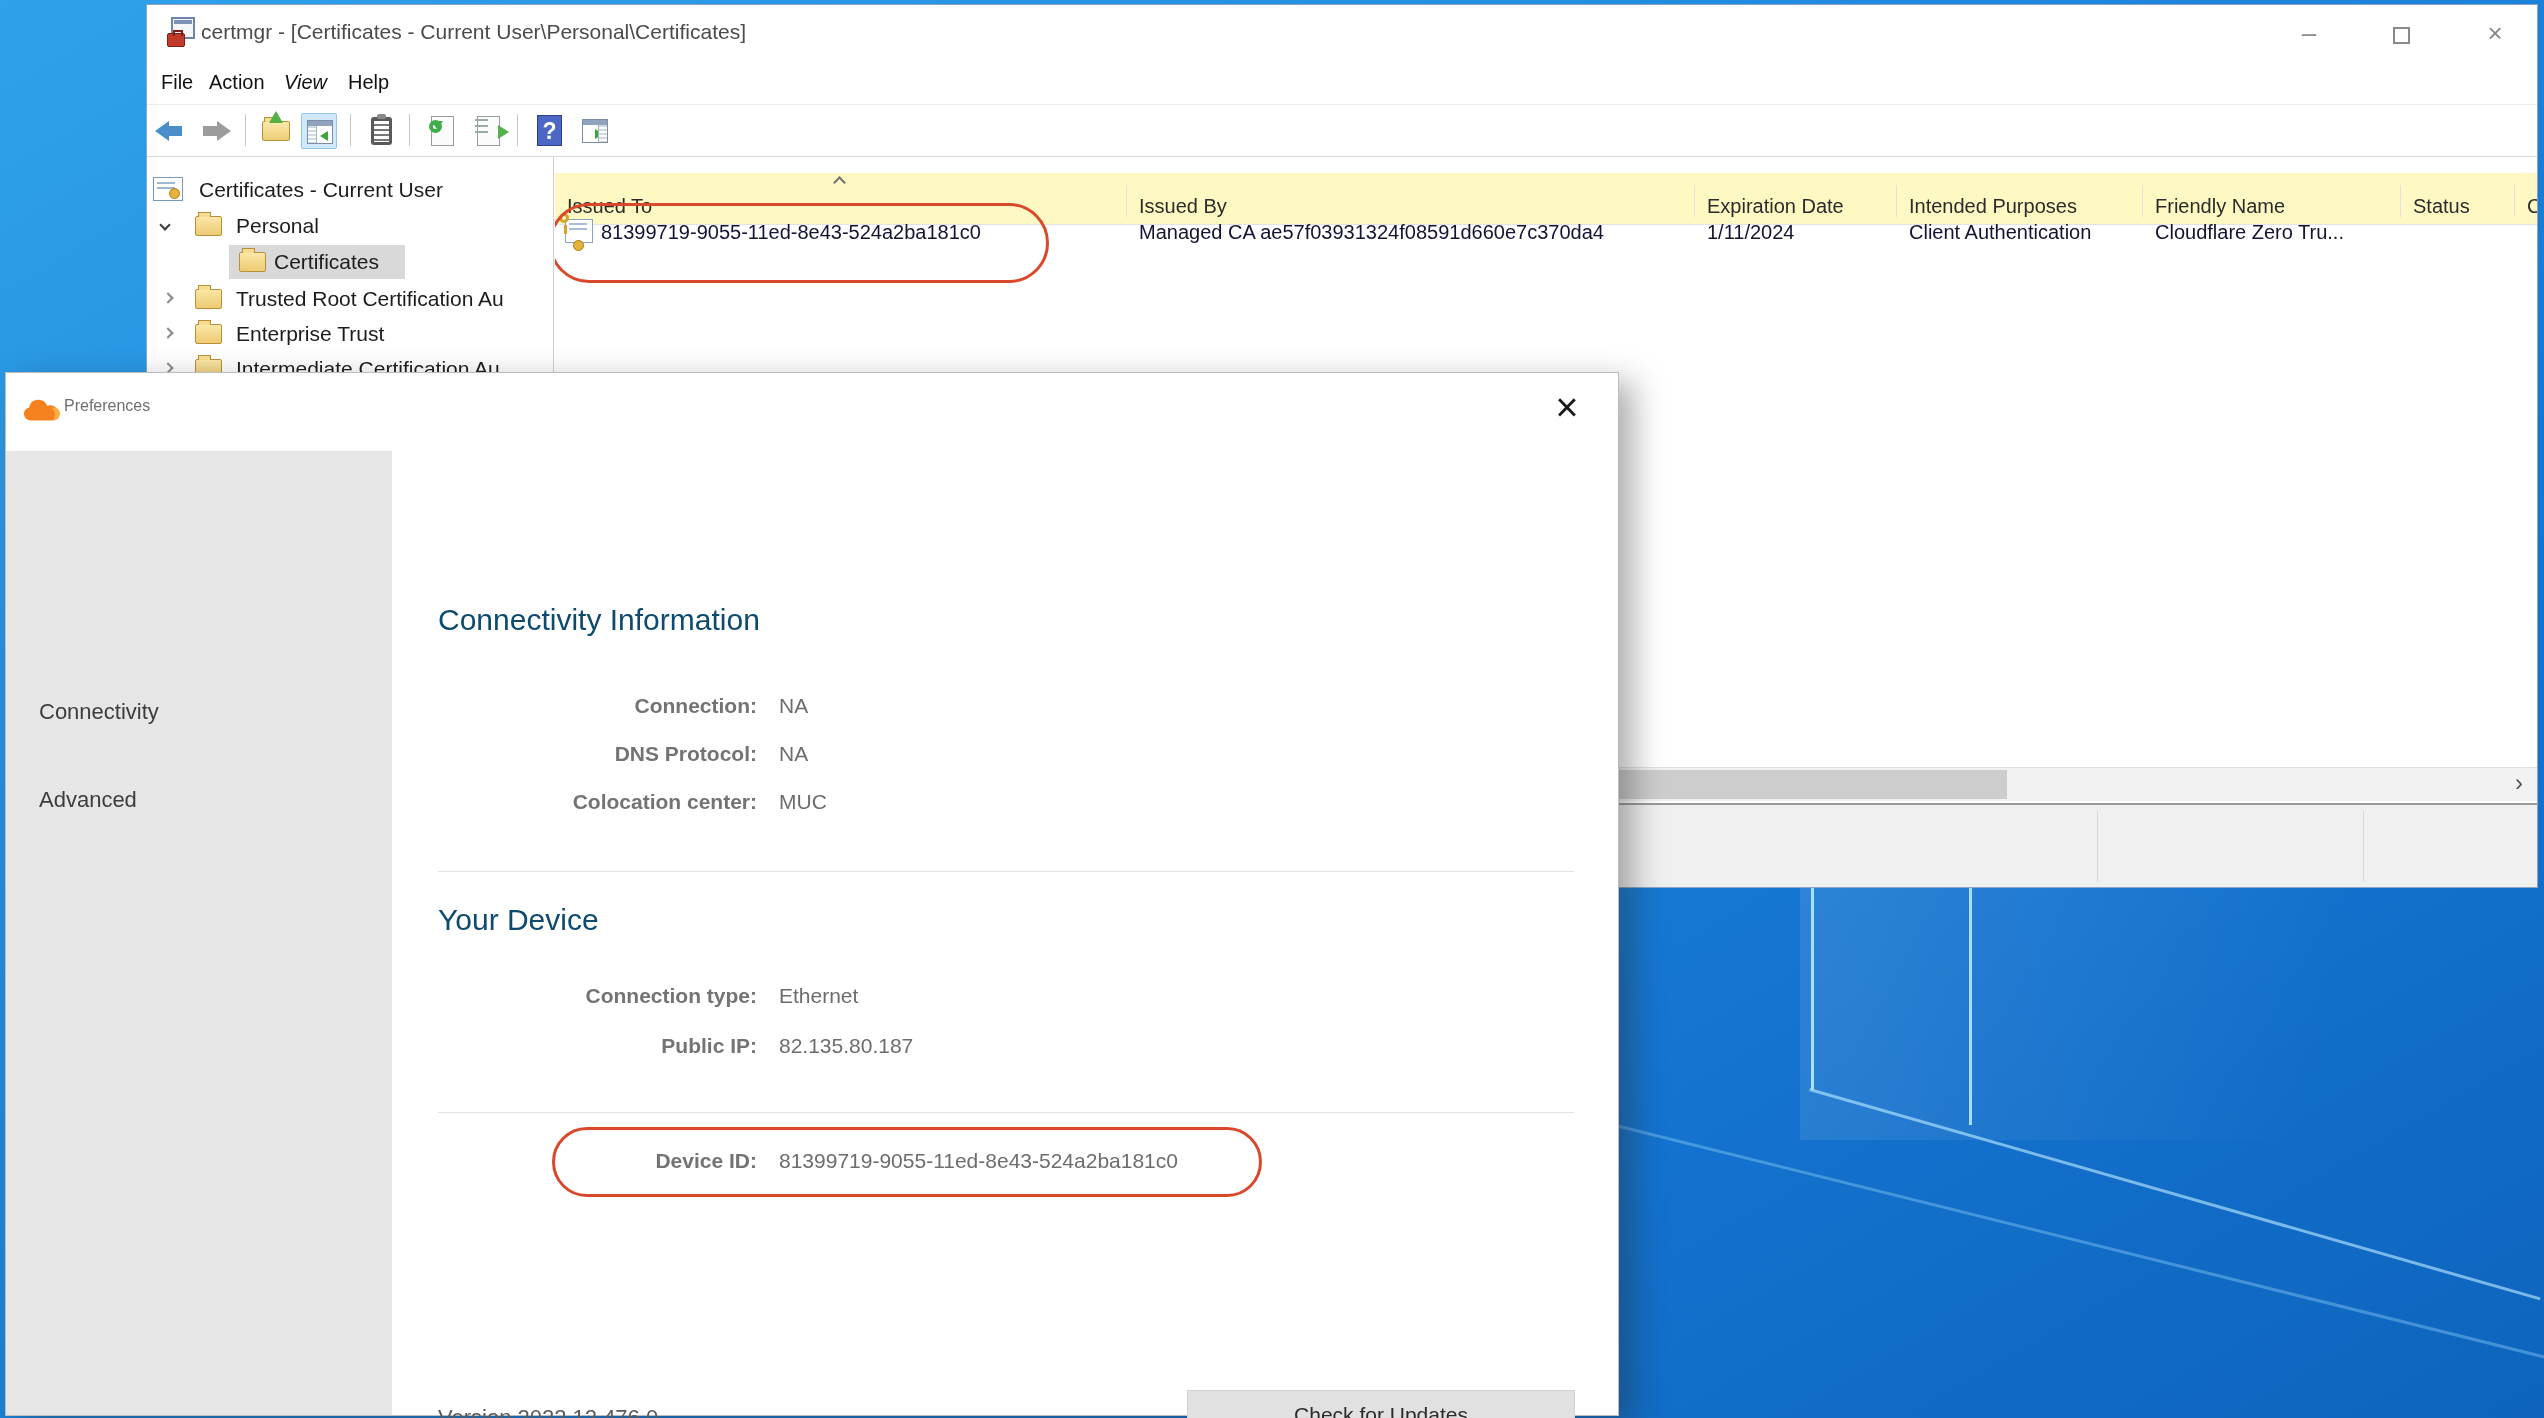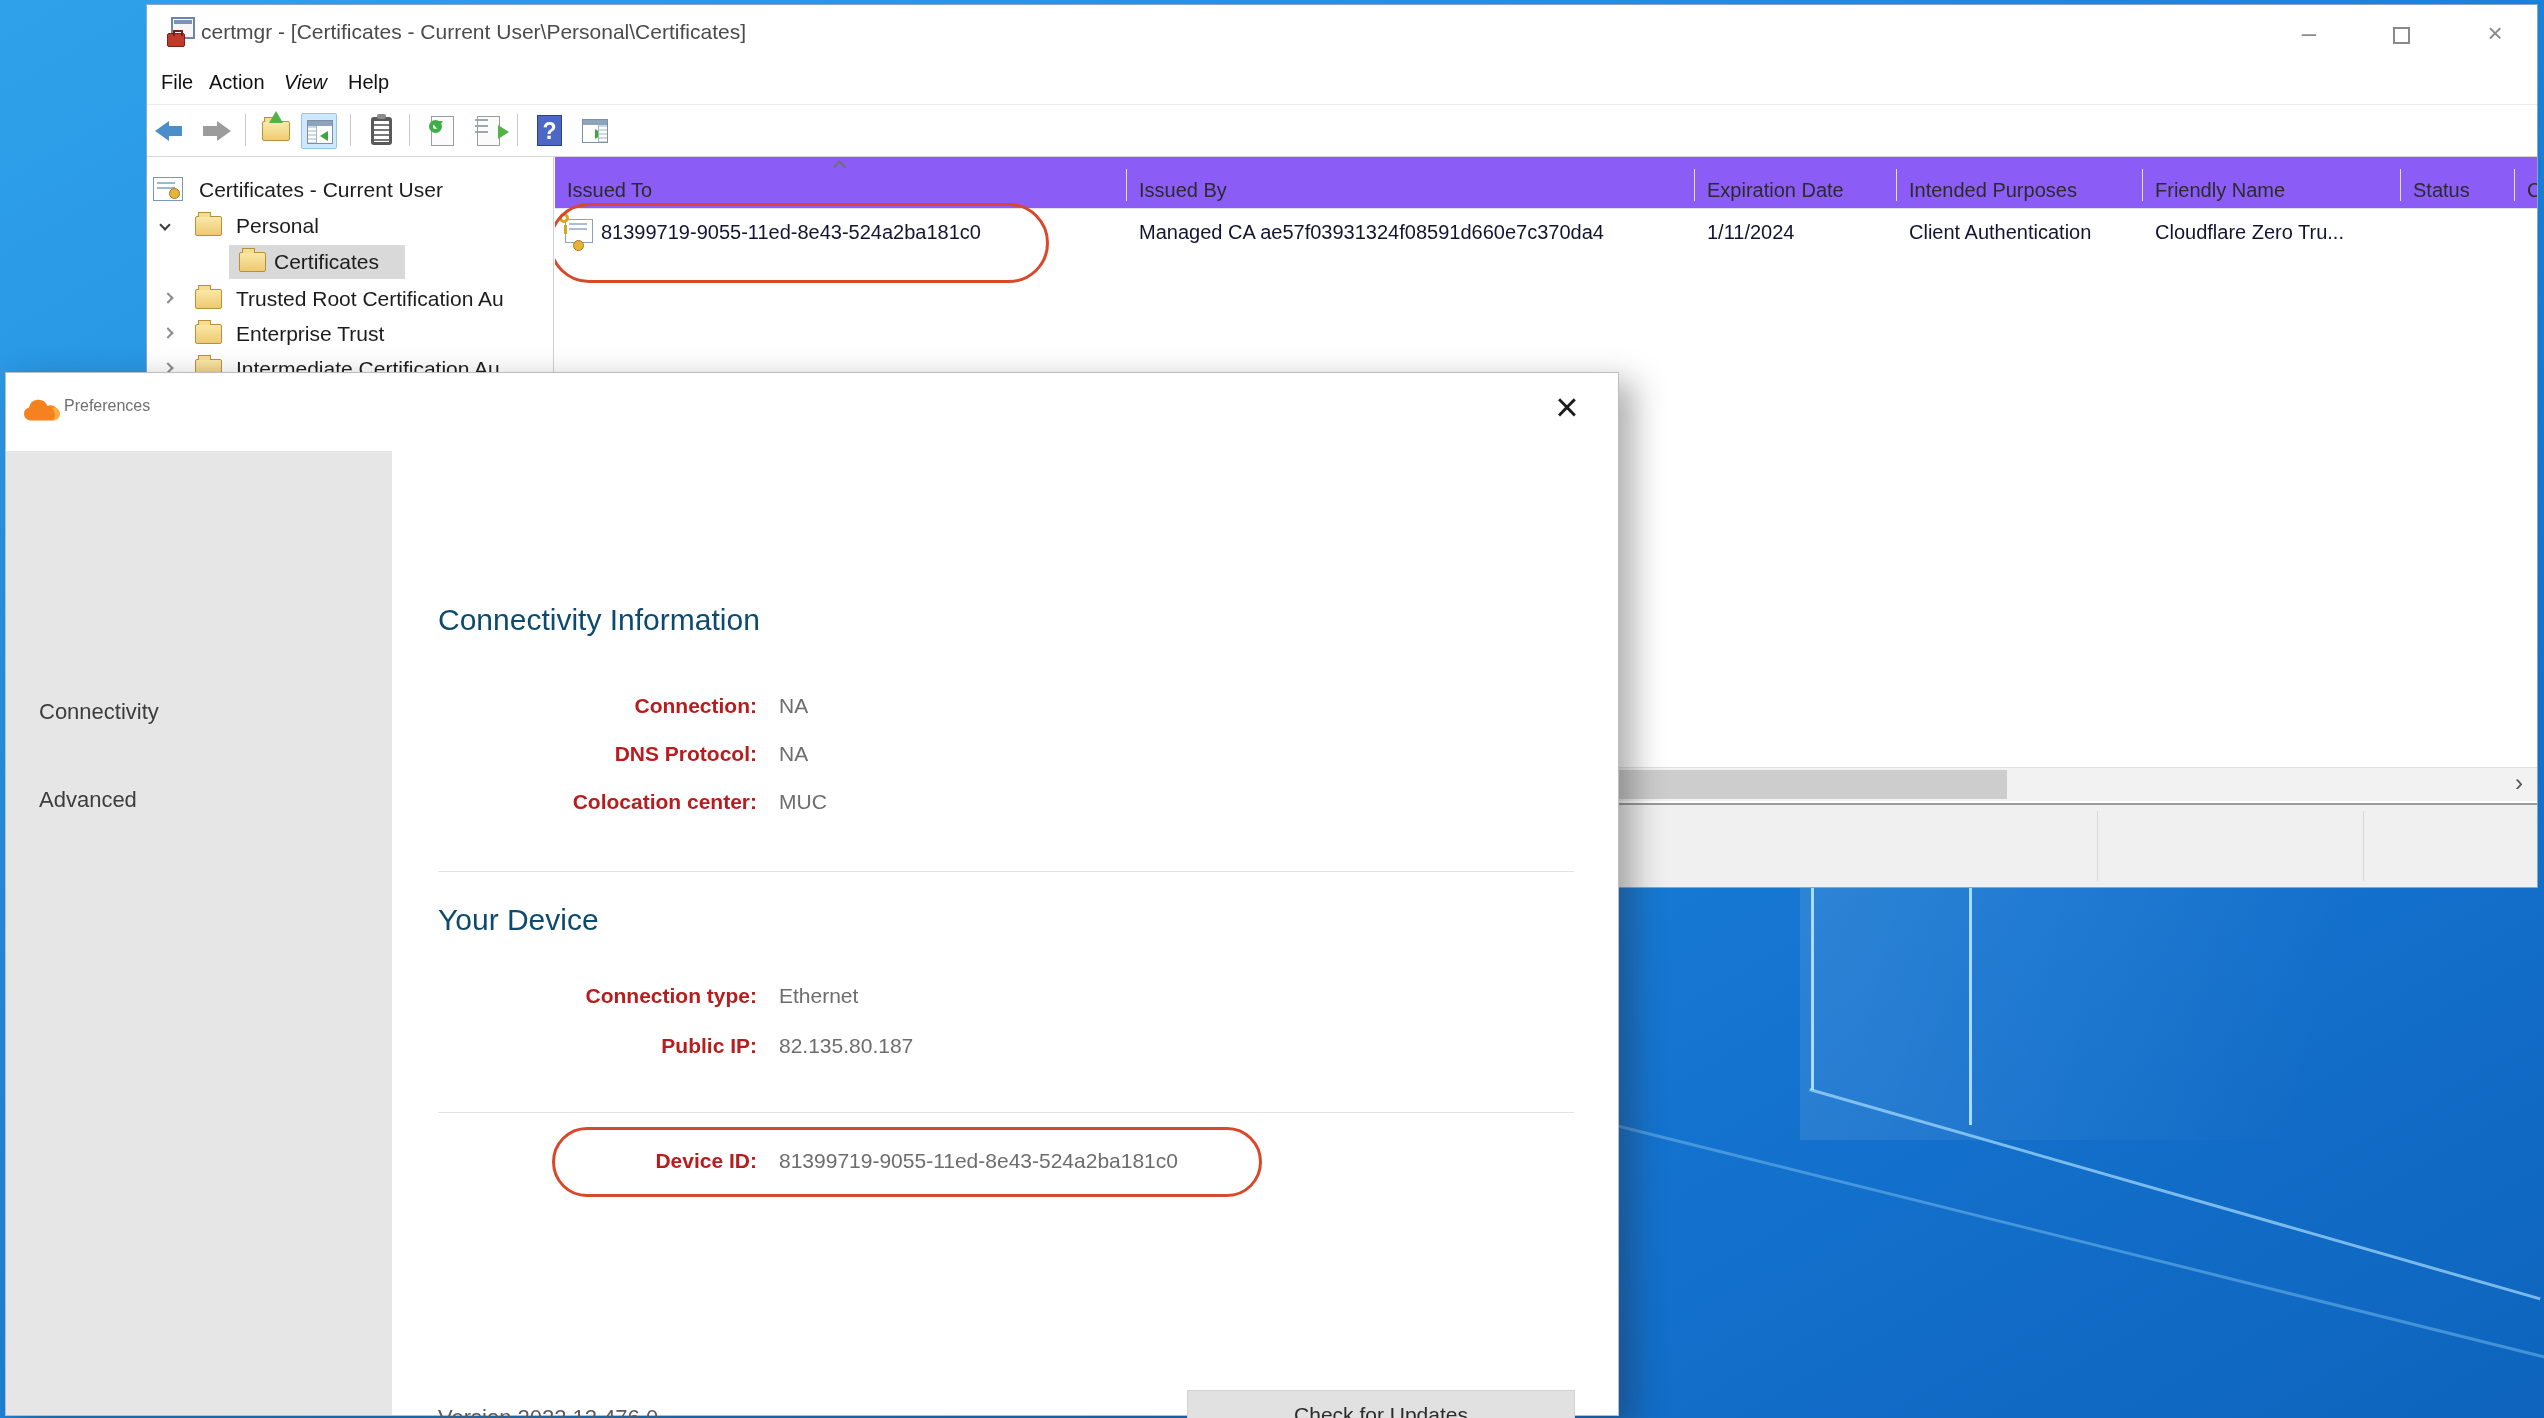--- a/index.html
+++ b/index.html
@@ -61,21 +61,21 @@
   .chev.right { transform:rotate(-45deg); }
   .chev.down  { transform:rotate(45deg); border-color:#3c3c3c; }
   .folder { position:absolute; top:5px; width:27px; height:20px; background:linear-gradient(#fbe7a8,#ecca71); border:1px solid #b9903a; border-radius:2px; }
   .folder::before { content:""; position:absolute; left:2px; top:-5px; width:11px; height:4px; background:#f5dd90; border:1px solid #b9903a; border-bottom:none; }
   .certstore-ic { position:absolute; top:2px; width:30px; height:24px; background:#fff; border:1px solid #7a98bd; }
   .certstore-ic::before { content:""; position:absolute; left:3px; top:4px; width:18px; height:10px; background:repeating-linear-gradient(#9fb6d4 0 2px,transparent 2px 5px); }
   .certstore-ic::after { content:""; position:absolute; right:2px; bottom:1px; width:9px; height:9px; background:#e8b33c; border-radius:50%; border:1px solid #a97c14; }
   .tree-hl { position:absolute; background:#d9d9d9; }
 
   .cm-list { position:absolute; left:408px; top:0; right:0; height:100%; background:#fff; overflow:hidden; }
-  .lv-header { position:absolute; left:0; top:0; right:0; height:52px; background:#8b5cf6; border-bottom:1px solid #e3e3e3; }
+  .lv-header { position:absolute; left:0; top:16px; right:0; height:52px; background:#fef9c3; border-bottom:1px solid #e3e3e3; }
   .lv-hcell { position:absolute; top:0; height:52px; font-size:20px; color:#2b2b2b; padding:22px 0 0 12px; overflow:hidden; white-space:nowrap; }
   .lv-hcell::after { content:""; position:absolute; right:0; top:12px; height:32px; width:1px; background:#e0e0e0; }
   .sort-caret { position:absolute; top:5px; width:9px; height:9px; border:solid #6f6f6f; border-width:2px 0 0 2px; transform:rotate(45deg); }
   .lv-row { position:absolute; left:0; top:56px; right:0; height:42px; font-size:20px; color:#141432; }
   .lv-cell { position:absolute; top:8px; white-space:nowrap; overflow:hidden; }
   .rowcert { position:absolute; left:4px; top:2px; width:38px; height:34px; }
   .rowcert .card { position:absolute; left:6px; top:4px; width:28px; height:24px; background:#fff; border:1px solid #8aa3c2; }
   .rowcert .card::before { content:""; position:absolute; left:3px; top:3px; width:18px; height:10px; background:repeating-linear-gradient(#a9bdd8 0 2px,transparent 2px 5px); }
   .rowcert .seal { position:absolute; left:14px; bottom:-2px; width:11px; height:11px; background:#e8b33c; border-radius:50%; border:1px solid #a97c14; }
   .rowcert .key { position:absolute; left:0; top:-2px; width:10px; height:10px; border:3px solid #d8a528; border-radius:50%; }
@@ -97,21 +97,21 @@
   .pref-logo { position:absolute; left:16px; top:26px; width:38px; height:24px; }
   .pref-close { position:absolute; right:28px; top:12px; width:46px; height:46px; font-size:40px; color:#1a1a1a; text-align:center; line-height:44px; font-weight:300; }
   .pref-side { position:absolute; left:0; top:78px; bottom:0; width:386px; background:#e6e6e6; }
   .side-item { position:absolute; left:0; right:0; height:52px; font-size:22px; color:#3d3d3d; }
   .side-item .lbl { position:absolute; left:33px; top:12px; }
   .side-item.sel .lbl { border-bottom:3px solid #0078d7; padding-bottom:4px; }
   .side-item.sel::before { content:""; position:absolute; left:0; top:0; width:11px; height:52px; background:#0078d7; }
   .pref-main { position:absolute; left:386px; top:78px; right:0; bottom:0; background:#fff; }
   .sec-h { position:absolute; left:46px; font-size:30px; color:#0c4a6e; }
   .pfield { position:absolute; left:0; height:30px; font-size:21px; white-space:nowrap; }
-  .pfield .pl { position:absolute; left:0; width:305px; text-align:right; font-weight:bold; color:#b91c1c; }
+  .pfield .pl { position:absolute; left:0; width:305px; text-align:right; font-weight:bold; color:#737373; }
   .pfield .pv { position:absolute; left:327px; color:#6d6d6d; }
   .pdiv { position:absolute; left:46px; width:1136px; height:1px; background:#e3e3e3; }
   .pref-version { position:absolute; left:46px; top:954px; font-size:22px; color:#5a5a5a; }
   .pref-btn { position:absolute; left:795px; top:939px; width:388px; height:50px; background:#e1e1e1; border:1px solid #d2d2d2;
               font-size:21px; color:#2b2b2b; text-align:center; line-height:48px; }
 </style>
 </head>
 <body>
 
 <div class="stage">

